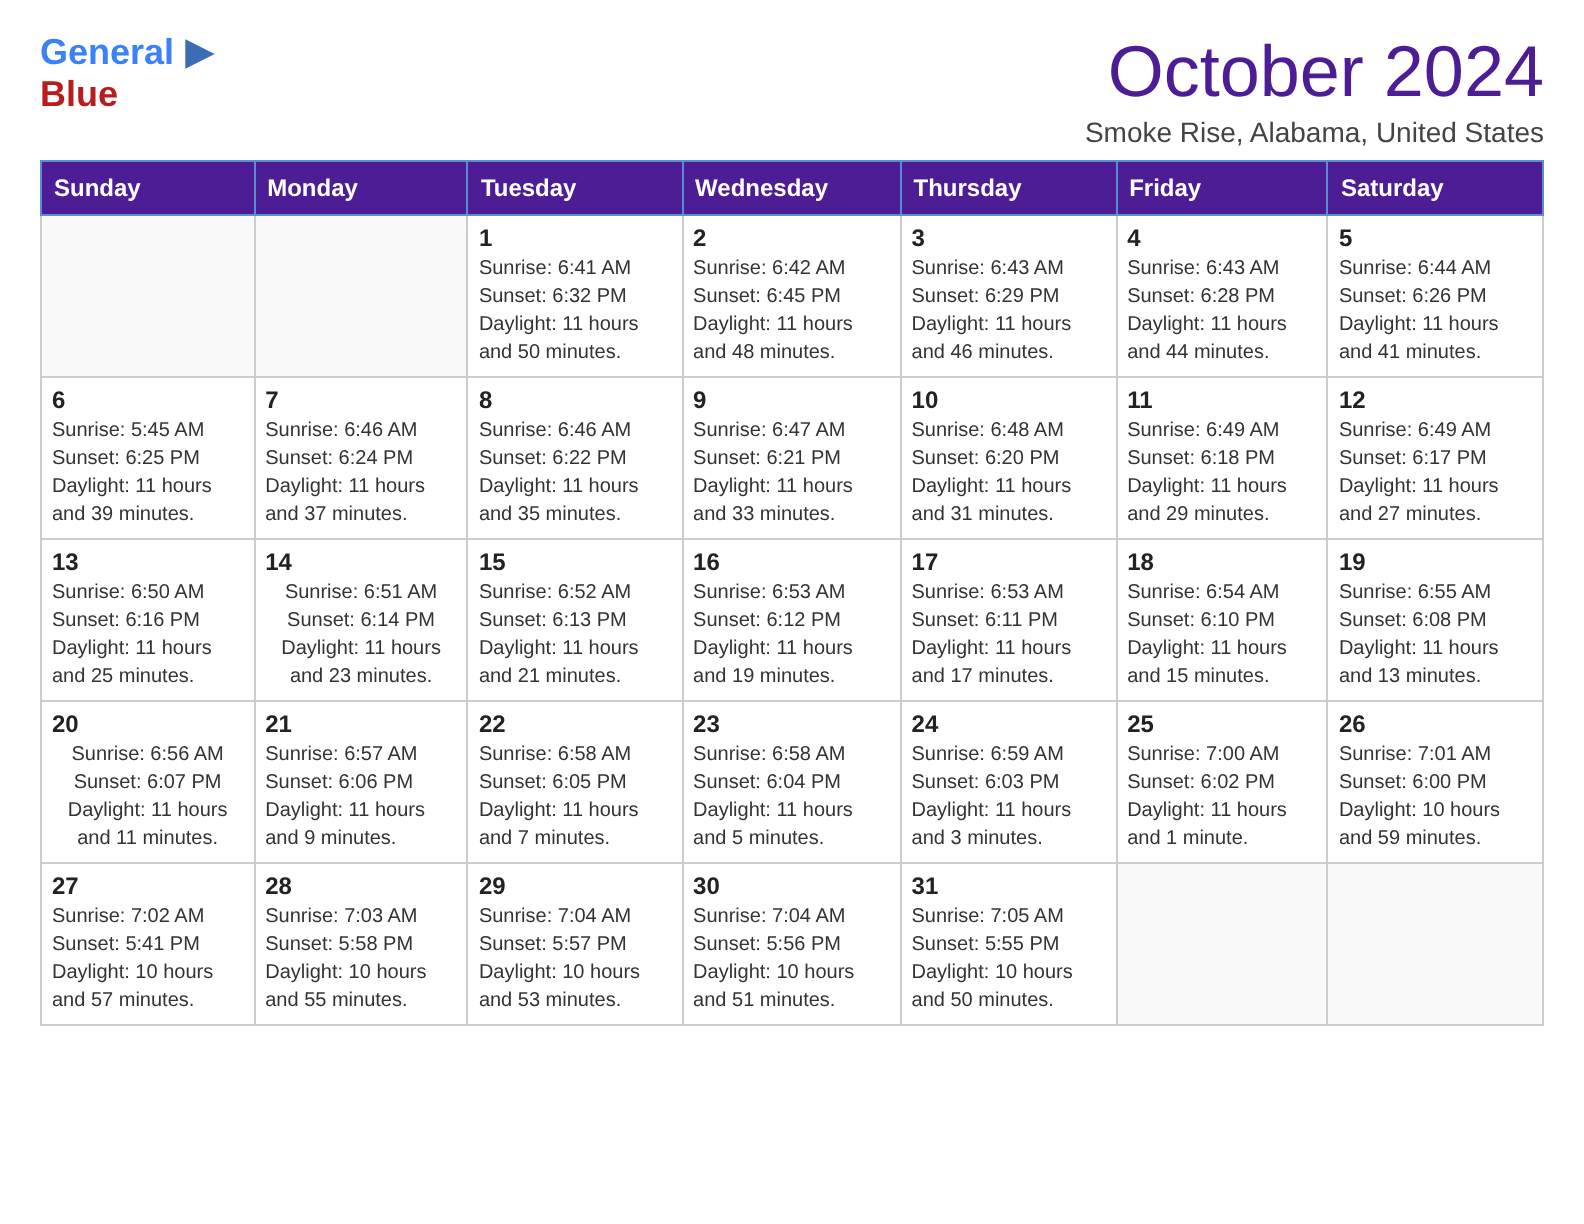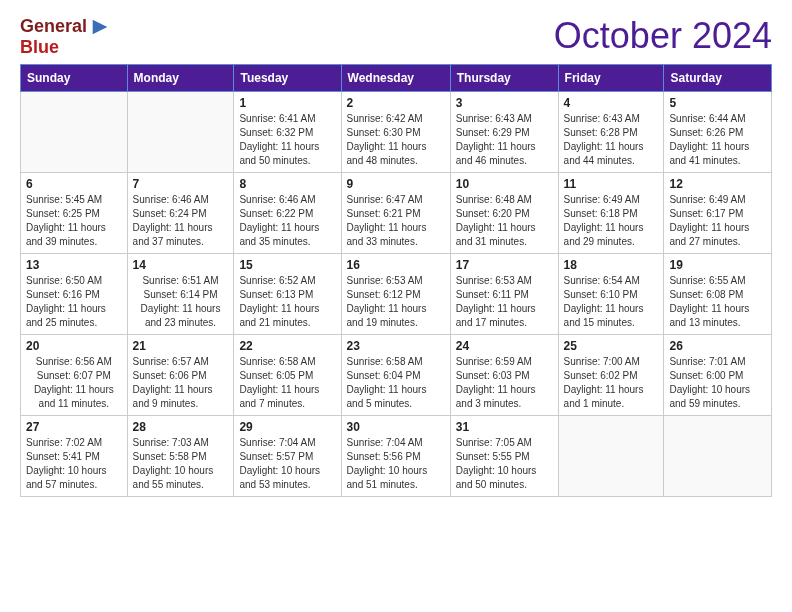--- a/index.html
+++ b/index.html
@@ -25,21 +25,21 @@
       align-items: center;
       gap: 0px;
     }
     .logo-text {
       font-size: 18px;
       font-weight: bold;
       color: #333;
       line-height: 1.1;
     }
     .logo-text span {
-      color: #7f1d1d;
+      color: #3b82f6;
     }
     .logo-icon {
       width: 22px;
       height: 22px;
       margin-left: 2px;
     }
     .title-block {
       text-align: right;
     }
     .month-title {
@@ -104,20 +104,21 @@
           <span class="logo-text"><span>General</span></span>
           <svg class="logo-icon" viewBox="0 0 24 24">
             <polygon points="4,4 20,12 4,20" fill="#3a6db5"></polygon>
           </svg>
         </div>
         <div class="logo-text" style="color:#b91c1c;">Blue</div>
       </div>
     </div>
     <div class="title-block">
       <div class="month-title">October 2024</div>
+      <div class="location">Smoke Rise, Alabama, United States</div>
     </div>
   </div>
 
   <table class="calendar">
     <thead>
       <tr>
       <th>Sunday</th>
           <th>Monday</th>
           <th>Tuesday</th>
           <th>Wednesday</th>
@@ -132,21 +133,21 @@
           <td class="empty"></td>
           <td>
             <div class="day-number">1</div>
             <div class="day-info" style="white-space: pre-line;">Sunrise: 6:41 AM
 Sunset: 6:32 PM
 Daylight: 11 hours and 50 minutes.</div>
           </td>
           <td>
             <div class="day-number">2</div>
             <div class="day-info" style="white-space: pre-line;">Sunrise: 6:42 AM
-Sunset: 6:30 PM
+Sunset: 6:45 PM
 Daylight: 11 hours and 48 minutes.</div>
           </td>
           <td>
             <div class="day-number">3</div>
             <div class="day-info" style="white-space: pre-line;">Sunrise: 6:43 AM
 Sunset: 6:29 PM
 Daylight: 11 hours and 46 minutes.</div>
           </td>
           <td>
             <div class="day-number">4</div>

